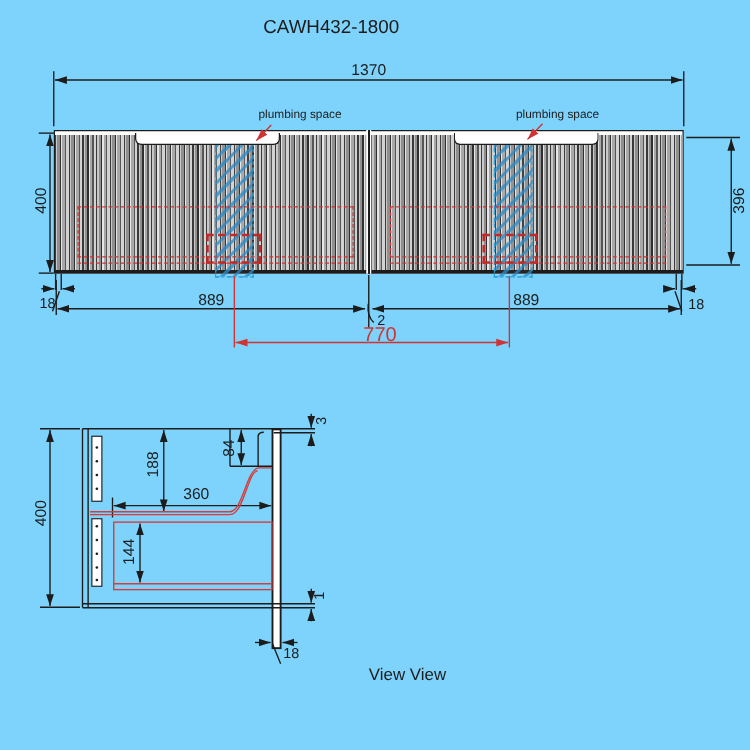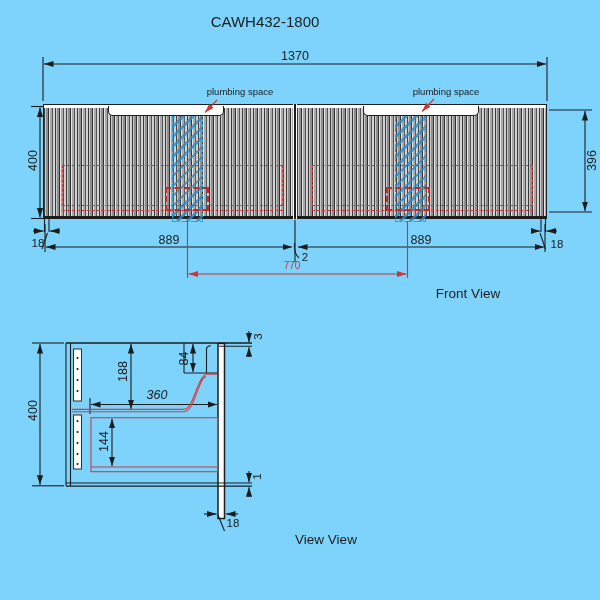--- a/index.html
+++ b/index.html
@@ -157,26 +157,25 @@
   <div class="t lbl" style="left:265px;top:50px;width:60px;font-size:12.5px;">1370</div>
   <div class="t lbl" style="left:200px;top:87px;width:80px;font-size:9.5px;">plumbing space</div>
   <div class="t lbl" style="left:406px;top:87px;width:80px;font-size:9.5px;">plumbing space</div>
   <div class="t lbl rot" style="left:18px;top:154px;width:30px;font-size:12.5px;">400</div>
   <div class="t lbl rot" style="left:577px;top:154px;width:30px;font-size:12.5px;">396</div>
   <div class="t lbl" style="left:27px;top:237px;width:22px;font-size:11.5px;">18</div>
   <div class="t lbl" style="left:546px;top:238px;width:22px;font-size:11.5px;">18</div>
   <div class="t lbl" style="left:139px;top:234px;width:60px;font-size:12.5px;">889</div>
   <div class="t lbl" style="left:391px;top:234px;width:60px;font-size:12.5px;">889</div>
   <div class="t lbl" style="left:297px;top:251px;width:16px;font-size:11.5px;">2</div>
-  <div class="t lbl red" style="left:262px;top:261px;width:60px;font-size:10px;">770</div>
-  <div class="t lbl" style="left:416px;top:287px;width:104px;font-size:13.5px;">Front View</div>
+  <div class="t lbl red" style="left:274px;top:261px;width:60px;font-size:16px;">770</div>
 
   <div class="t lbl rot" style="left:18px;top:404px;width:30px;font-size:12.5px;">400</div>
   <div class="t lbl rot" style="left:108px;top:365px;width:30px;font-size:12.5px;">188</div>
   <div class="t lbl rot" style="left:169px;top:352px;width:30px;font-size:12.5px;">84</div>
-  <div class="t lbl" style="left:127px;top:389px;width:60px;font-size:12.5px;font-style:italic;">360</div>
+  <div class="t lbl" style="left:127px;top:389px;width:60px;font-size:12.5px;">360</div>
   <div class="t lbl rot" style="left:89px;top:435px;width:30px;font-size:12.5px;">144</div>
   <div class="t lbl rot" style="left:247px;top:330px;width:22px;font-size:11.5px;">3</div>
   <div class="t lbl rot" style="left:246px;top:470px;width:22px;font-size:11.5px;">1</div>
   <div class="t lbl" style="left:222px;top:517px;width:22px;font-size:11.5px;">18</div>
   <div class="t lbl" style="left:276px;top:533px;width:100px;font-size:13.5px;">View View</div>
 
 </div>
 
 </body></html>

